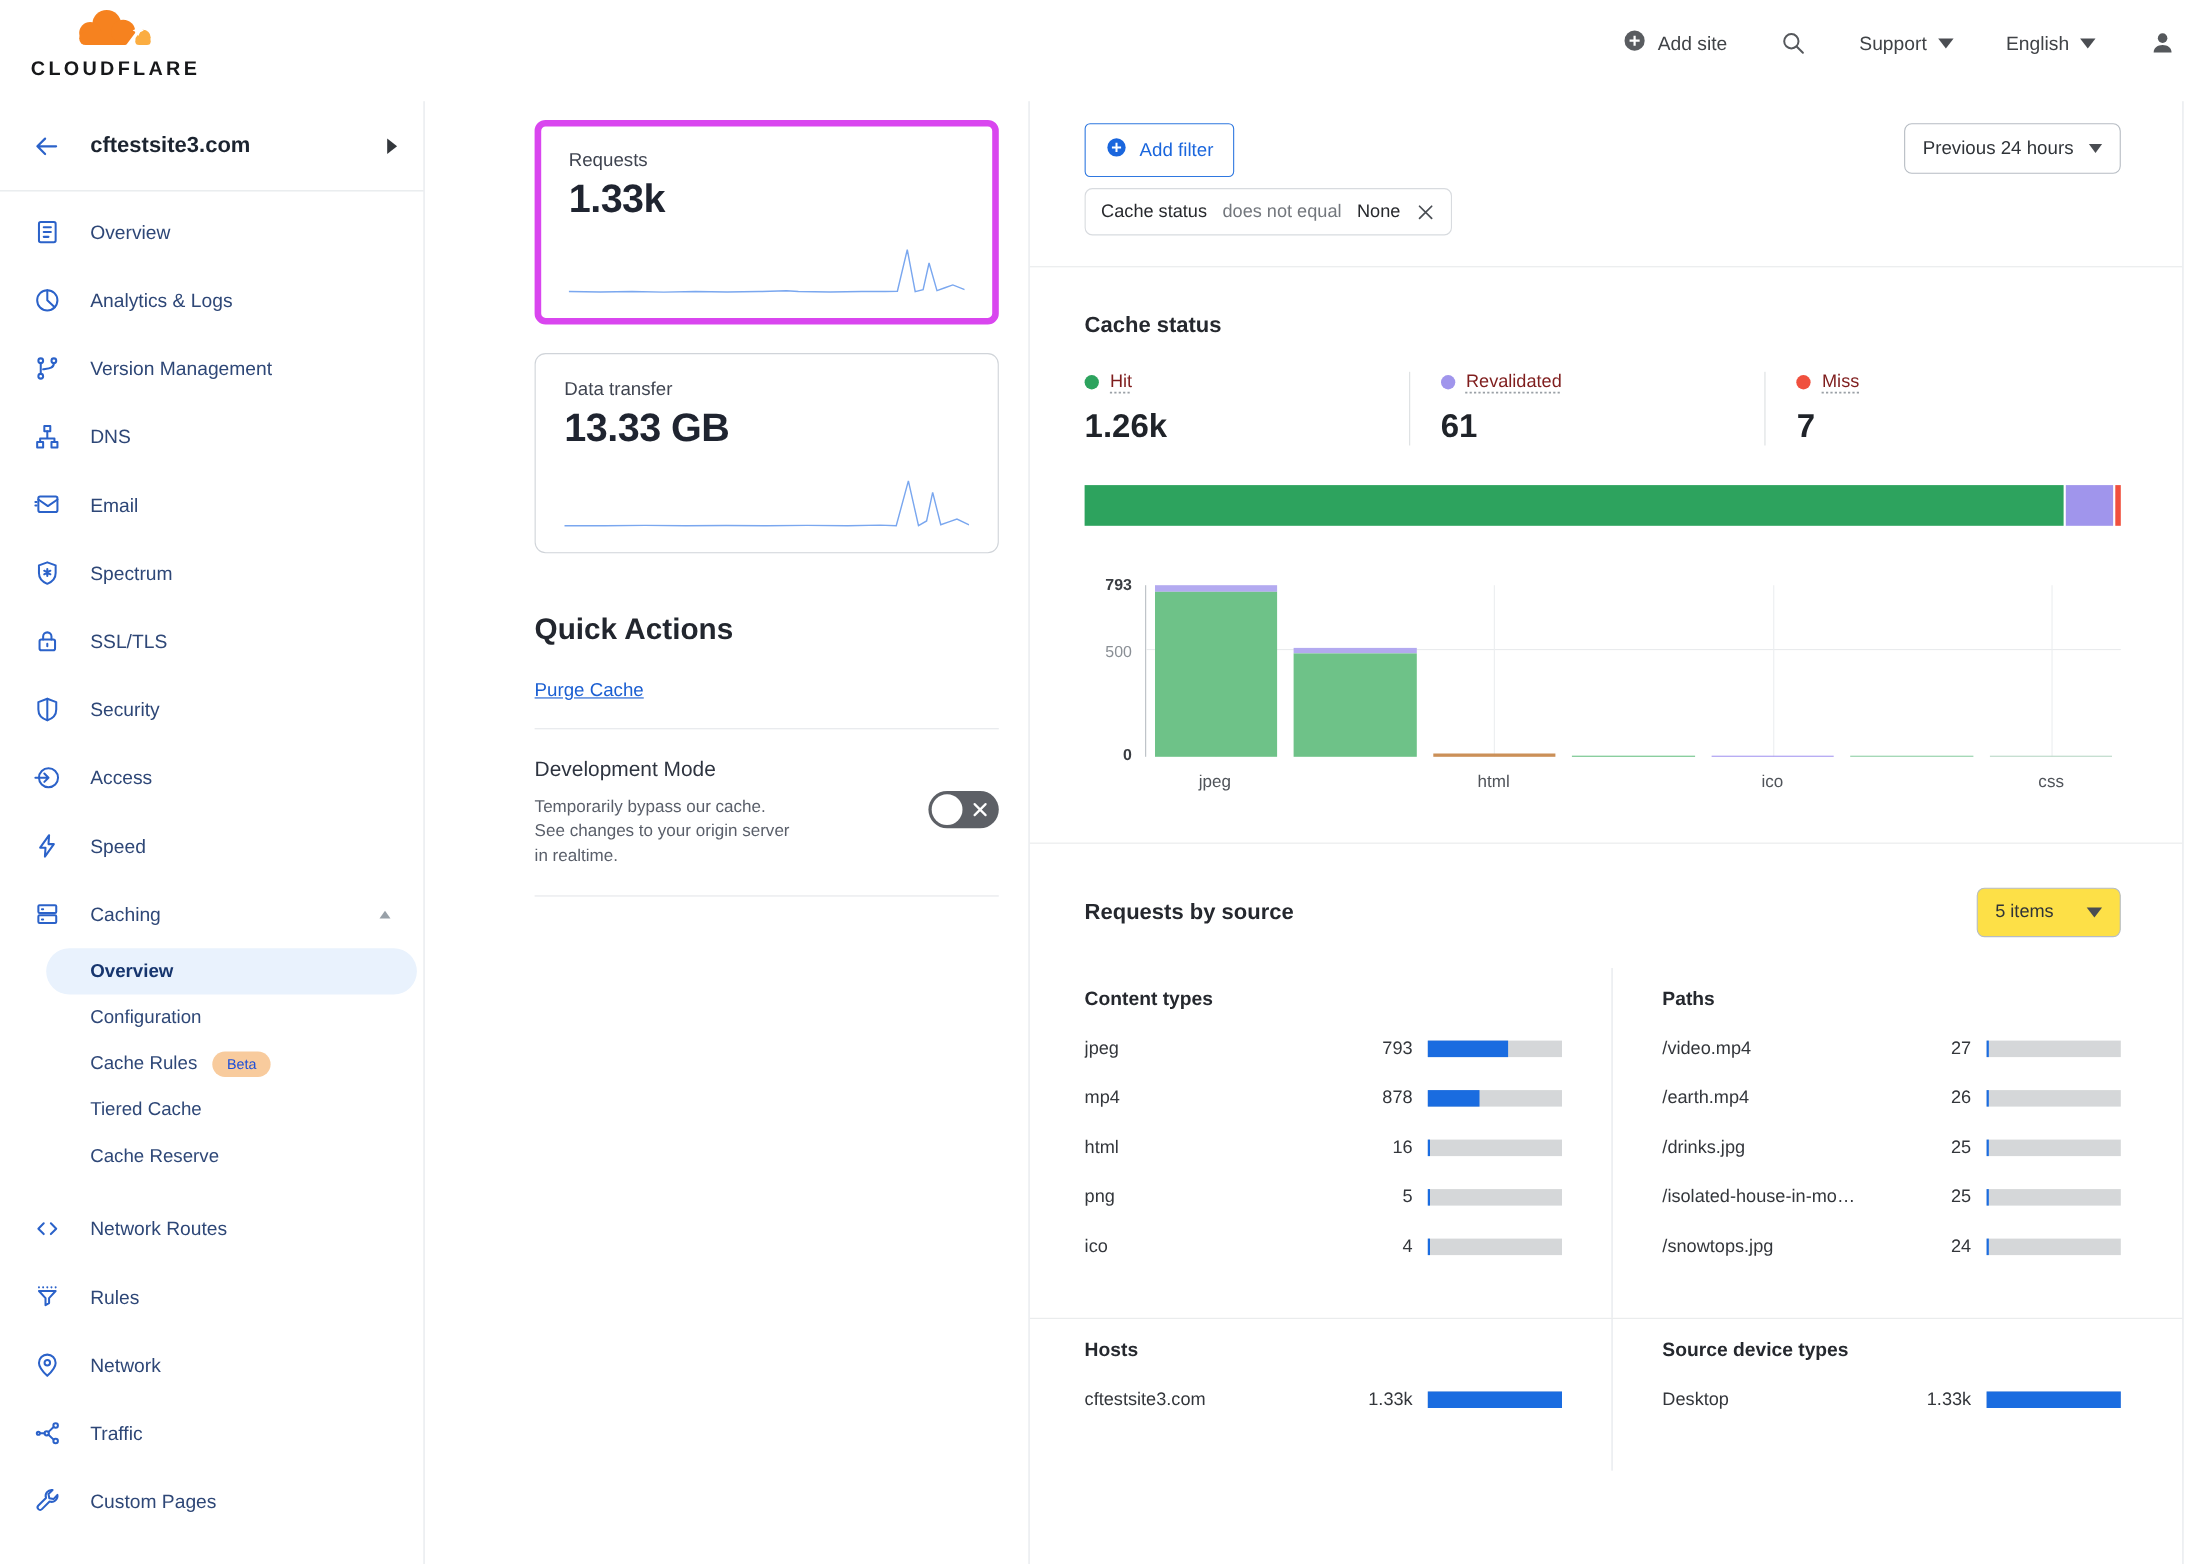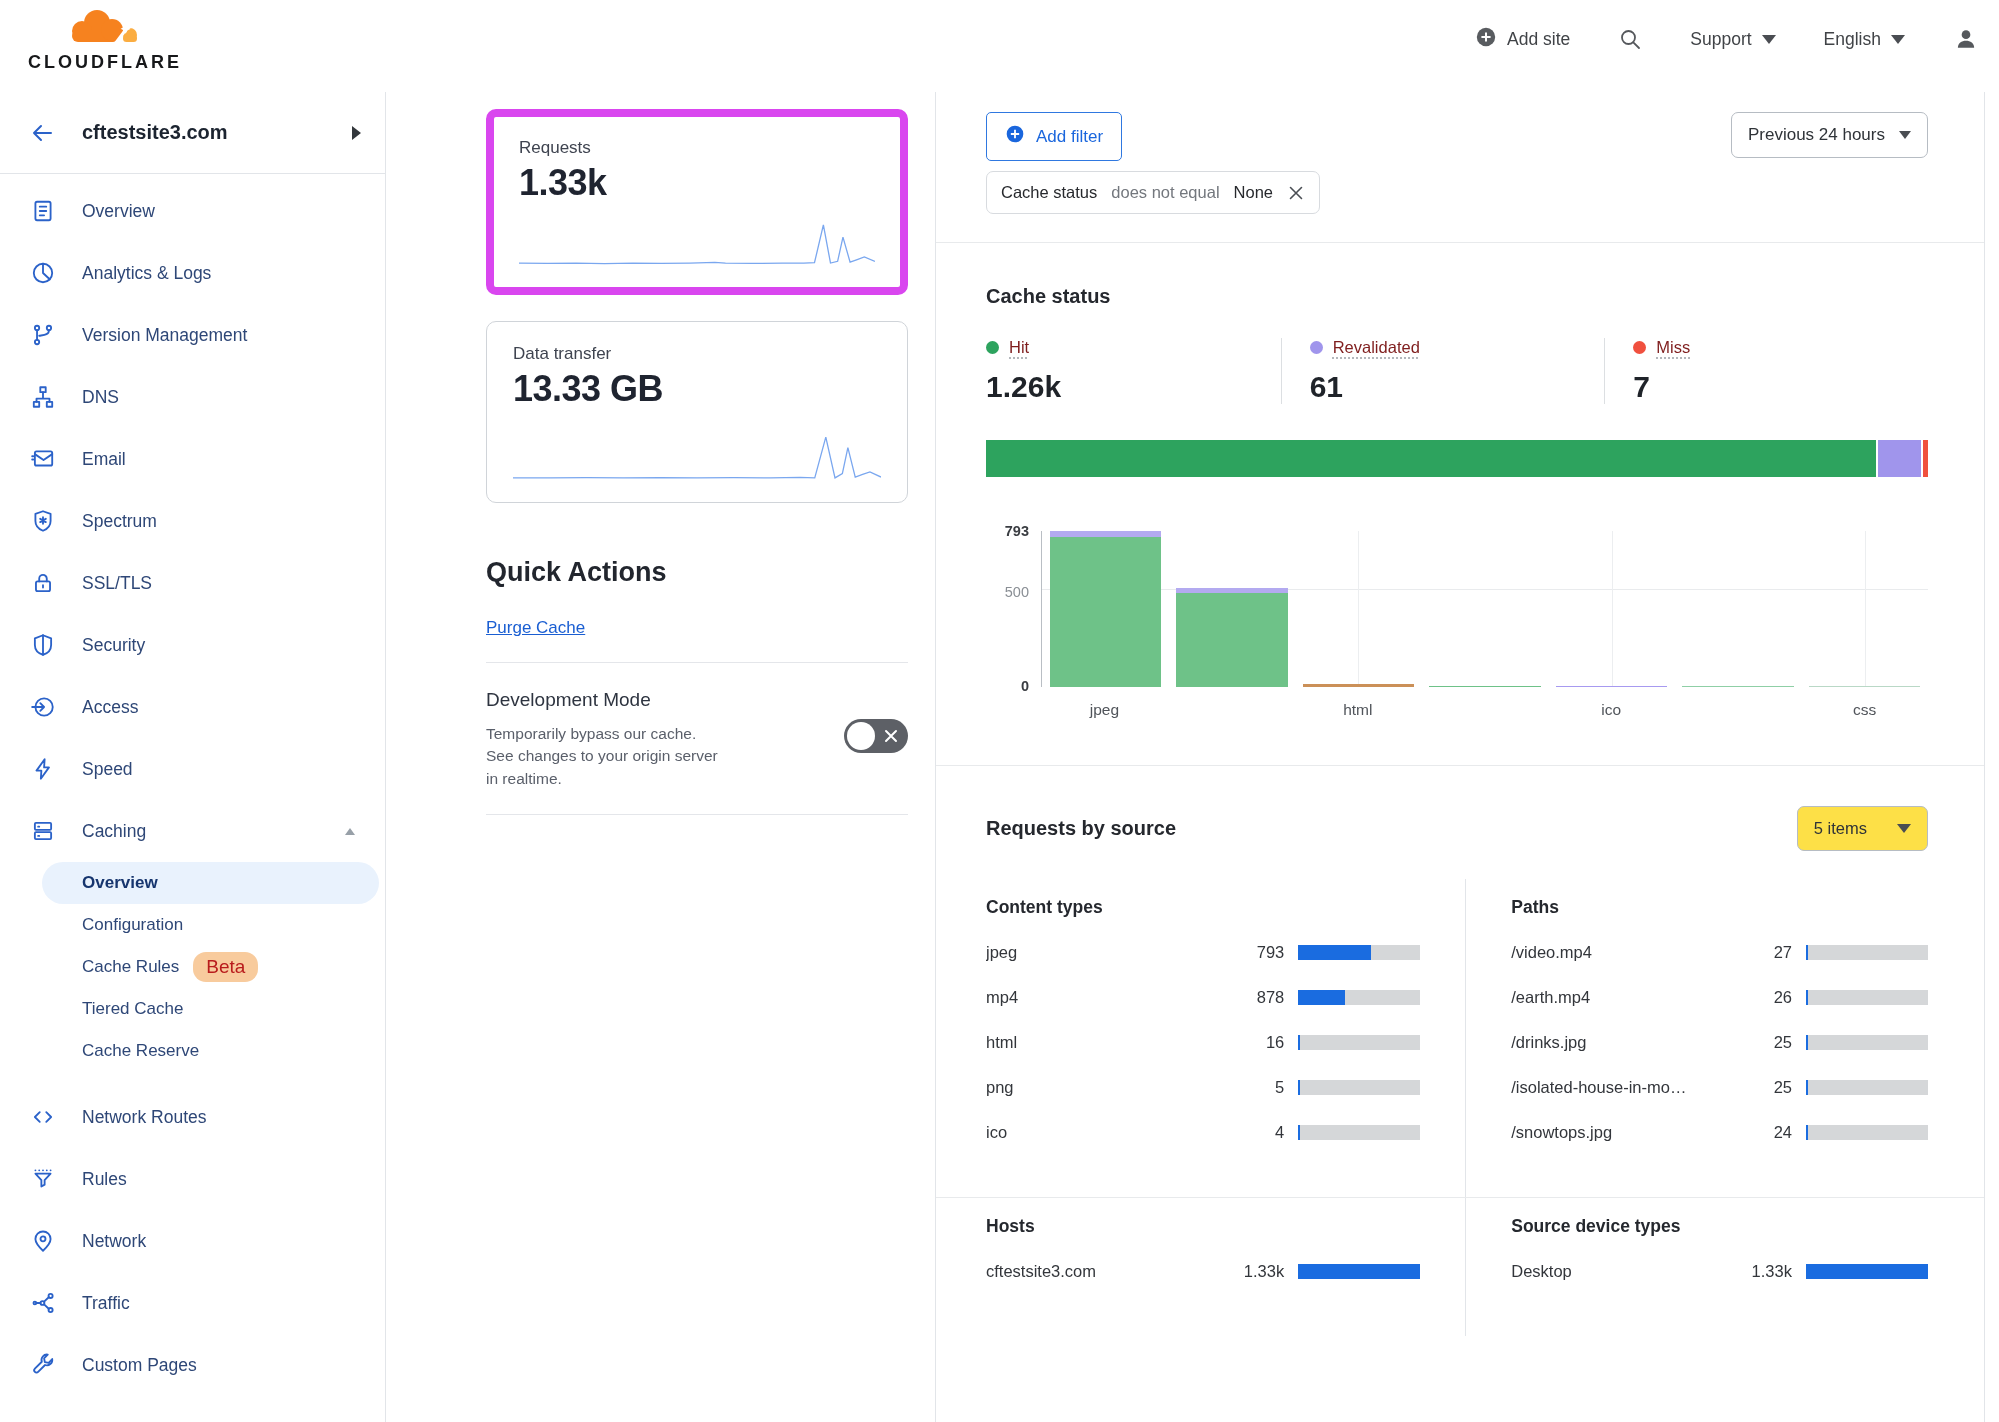--- a/index.html
+++ b/index.html
@@ -27,28 +27,28 @@
   .nav { padding-top:6px; }
   .nav-item { height:62px; display:flex; align-items:center; padding:0 30px; cursor:pointer; }
   .nav-icon { width:26px; height:26px; margin-right:26px; color:#2b62c9; flex:none; }
   .nav-icon svg { width:26px; height:26px; display:block; }
   .nav-label { font-size:17.5px; color:#2e4777; }
   .nav-caret { margin-left:auto; width:0; height:0; border-left:6px solid transparent; border-right:6px solid transparent; border-top:8px solid #3c5population; border-top-color:#44546e; }
   .nav-caret.up { border-top:none; border-bottom:7px solid #98a0a8; border-left-width:5px; border-right-width:5px; }
   .subnav { padding-bottom:14px; }
   .subnav-item { height:42px; display:flex; align-items:center; padding:0 28px 0 82px; font-size:17px; color:#2e4777; cursor:pointer; }
   .subnav-item.active { background:#e9f2fd; border-radius:21px; margin:0 6px 0 42px; padding:0 28px 0 40px; font-weight:bold; color:#16356e; }
-  .badge { margin-left:14px; padding:4px 13px; border-radius:13px; background:#f8cb9d; color:#b91c1c; font-size:19px; font-weight:normal; }
+  .badge { margin-left:14px; padding:4px 13px; border-radius:13px; background:#f8cb9d; color:#1d4ed8; font-size:13px; font-weight:normal; }
 
   
   .main { flex:1; display:flex; }
   .mid-col { width:549px; min-width:549px; padding:17px 27px 0 100px; }
   .metric-card { border:1px solid #d0d4d9; border-radius:10px; height:186px; padding:22px 26px 18px;
     display:flex; flex-direction:column; cursor:pointer; background:#fff; }
-  .metric-card.selected { border:8px solid #d946ef; padding:21px 25px 17px; }
+  .metric-card.selected { border:6px solid #d946ef; padding:21px 25px 17px; }
   .metric-card + .metric-card { margin-top:26px; height:182px; }
   .metric-label { font-size:17px; color:#3f4450; }
   .metric-value { font-size:36px; font-weight:bold; color:#1f2430; margin-top:4px; letter-spacing:-0.5px; }
   .spark { margin-top:auto; width:100%; height:52px; }
   .qa-title { margin-top:54px; font-size:27px; font-weight:bold; color:#22262e; }
   .purge { display:inline-block; margin-top:30px; font-size:17px; color:#1a5ed2; text-decoration:underline; cursor:pointer; }
   .thin-div { border:none; border-top:1px solid #e4e6ea; margin-top:24px; }
   .devmode { margin-top:26px; display:flex; align-items:flex-start; }
   .devmode-left { flex:1; padding-right:12px; }
   .devmode-title { font-size:19px; color:#2e3440; }

